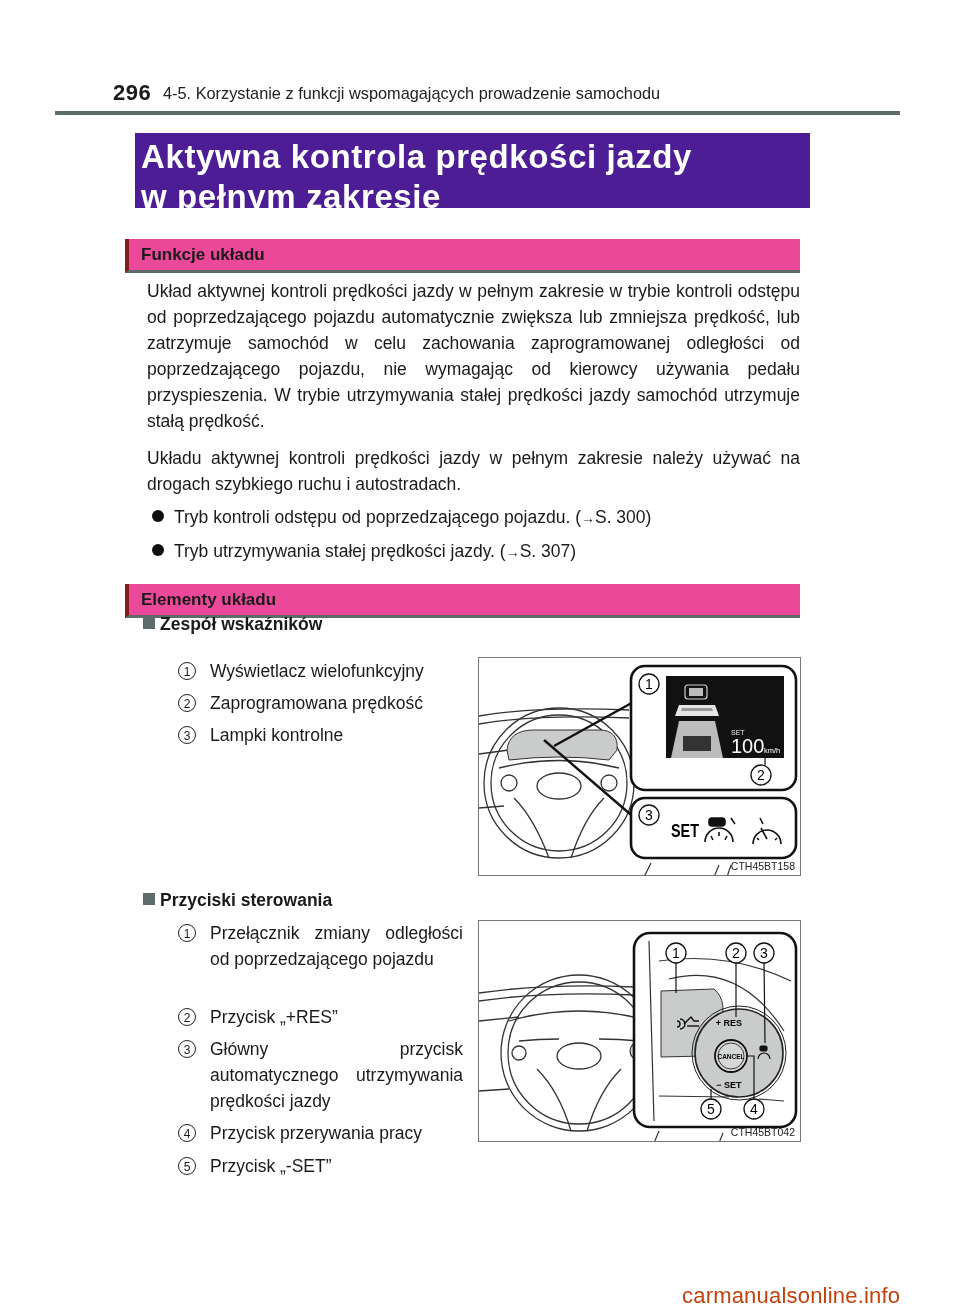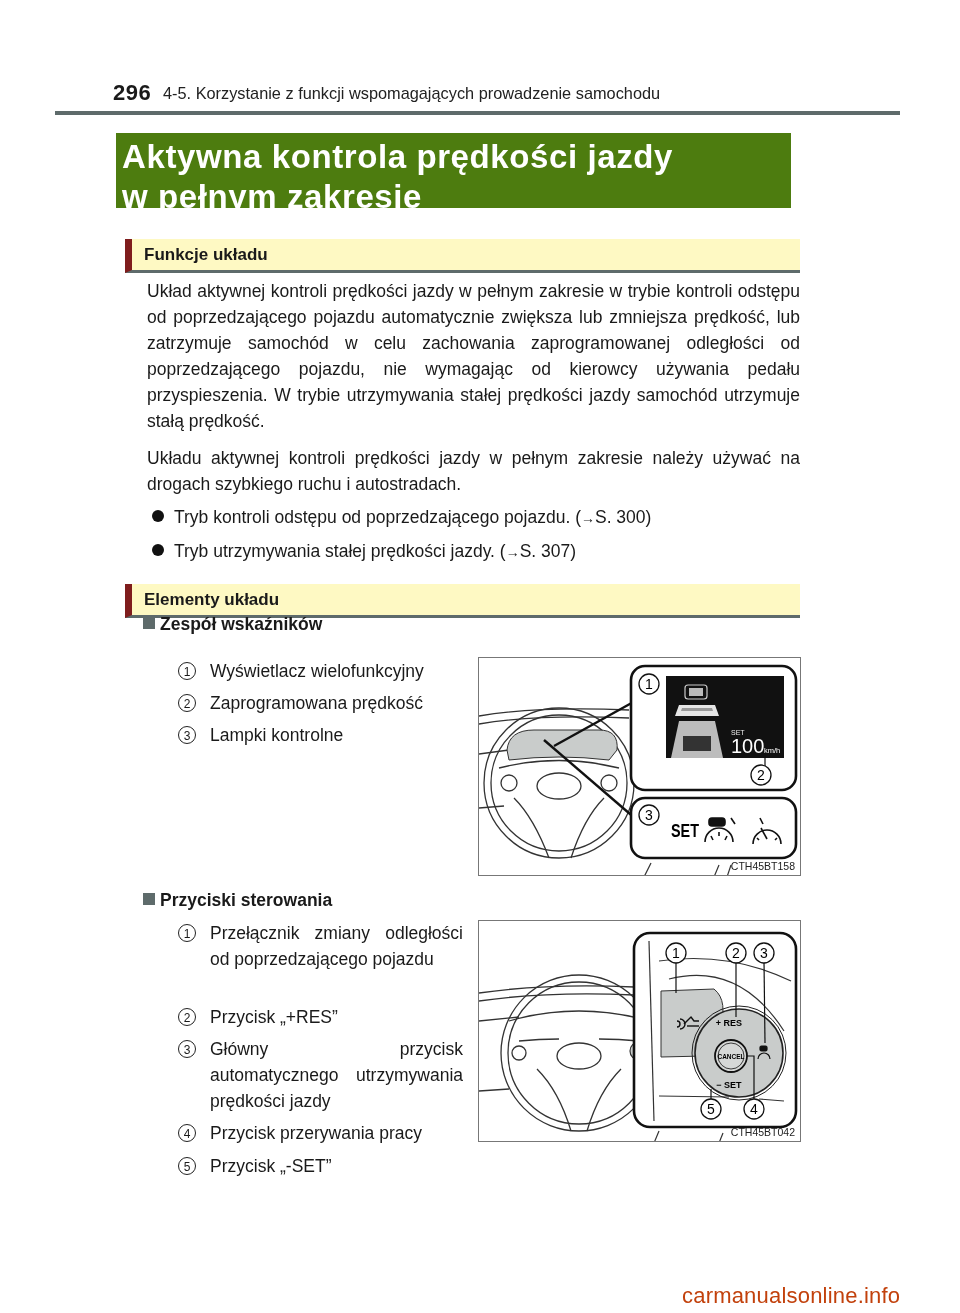--- a/index.html
+++ b/index.html
@@ -4,26 +4,26 @@
 <style>
   html, body { margin:0; padding:0; background:#ffffff; }
   body { width:960px; height:1313px; position:relative; overflow:hidden;
          font-family:"Liberation Sans", sans-serif; color:#1a1a1a; }
 
   .page-header { position:absolute; left:0; top:0; width:960px; height:116px;text-align:right; }
   .page-number { position:absolute; left:113px; top:80px; font-size:22px; font-weight:bold; letter-spacing:0.5px; }
   .running-title { position:absolute; left:163px; top:84px; font-size:17px; color:#222; transform:scaleX(0.96); transform-origin:left; }
   .header-rule { position:absolute; left:55px; top:111px; width:845px; height:4px; background:#5e6b6b; }
 
-  .title-band { position:absolute; left:116px; top:133px; width:675px; height:75px; background:#4d7c0f; }
+  .title-band { position:absolute; left:135px; top:133px; width:675px; height:75px; background:#4c1d95; }
   .title-band .t { position:absolute; left:6px; top:4px; font-size:33px; font-weight:bold; color:#fff;
                    line-height:40px; letter-spacing:0.6px; font-family:"Liberation Sans", sans-serif; }
 
-  .section-bar { position:absolute; left:125px; width:675px; height:34px; background:#fef9c3;
-                 border-left:7px solid #7f1d1d; box-sizing:border-box; border-bottom:3px solid #5e6b6b; }
+  .section-bar { position:absolute; left:125px; width:675px; height:34px; background:#ec4899;
+                 border-left:4px solid #7f1d1d; box-sizing:border-box; border-bottom:3px solid #5e6b6b; }
   .section-bar span { position:absolute; left:12px; top:6px; font-size:17px; font-weight:bold; color:#1a1a1a; }
 
   .para { position:absolute; left:147px; width:653px; font-size:17.5px; line-height:26px; text-align:justify; color:#1a1a1a; }
   .bullet { position:absolute; left:152px; font-size:17.5px; line-height:26px; }
   .bullet .dot { display:inline-block; width:12px; height:12px; border-radius:50%; background:#111; margin-right:10px; vertical-align:1px; }
 
   .sub-heading { position:absolute; left:143px; font-size:17.5px; font-weight:bold; }
   .sub-heading .sq { display:inline-block; width:12px; height:12px; background:#5e6b6b; margin-right:5px; vertical-align:1px; }
 
   .item { position:absolute; left:178px; width:285px; font-size:17.5px; line-height:26px; }

